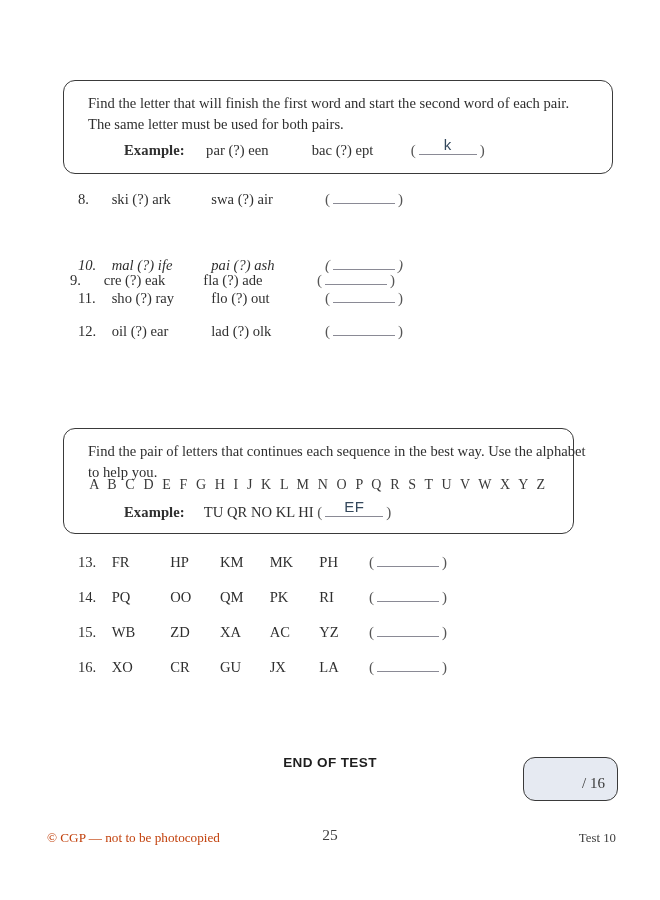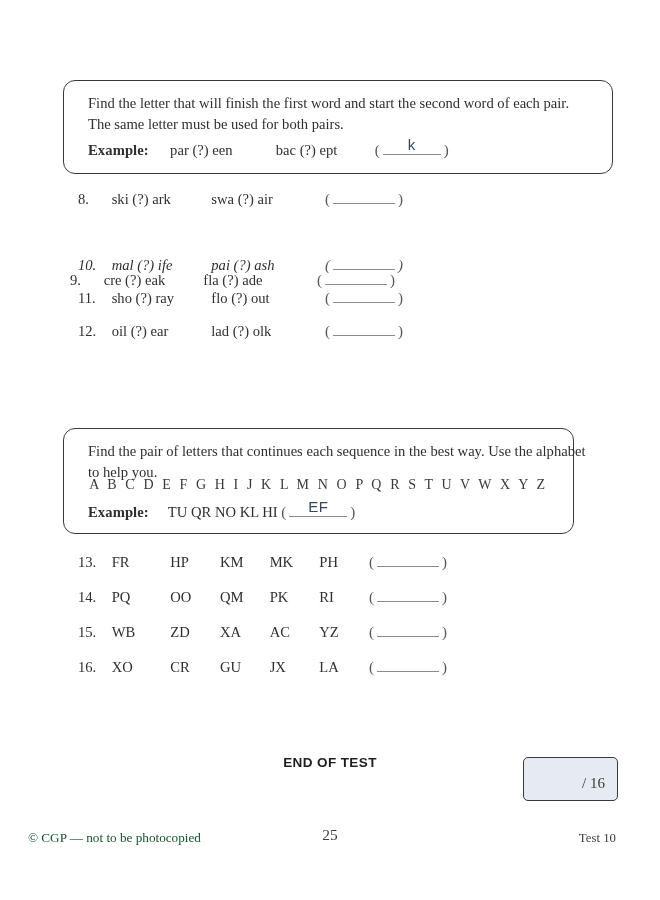--- a/index.html
+++ b/index.html
@@ -51,20 +51,21 @@
     font-size: 14.6px;
     color: #2f2f2f;
     white-space: nowrap;
   }
   .box1 .example-line { top: 60px; }
   .box2 .example-line { top: 74px; }
 
   .example-label {
     font-weight: bold;
     letter-spacing: 0.1px;
+    margin-left: 36px;
   }
 
   .alphabet-row {
     position: absolute;
     top: 48px;
     left: 0;
     width: 100%;
     text-align: center;
     font-size: 14px;
     letter-spacing: 2.6px;
@@ -141,38 +142,38 @@
     color: #1e1e1e;
   }
 
   .score-box {
     position: absolute;
     left: 523px;
     top: 757px;
     width: 95px;
     height: 44px;
     border: 1.3px solid #3a3a3a;
-    border-radius: 5px;
+    border-radius: 12px;
     background: #e6eaf2;
     box-sizing: border-box;
   }
   .score-text {
     position: absolute;
     right: 12px;
     bottom: 8px;
     font-size: 15px;
     color: #3a3a3a;
   }
 
   .footer-left {
     position: absolute;
-    left: 28px;
+    left: 47px;
     top: 830px;
     font-size: 13.2px;
-    color: #14532d;
+    color: #c2410c;
   }
   .footer-center {
     position: absolute;
     left: 0;
     top: 826px;
     width: 660px;
     text-align: center;
     font-size: 15.5px;
     color: #3f3f3f;
   }

